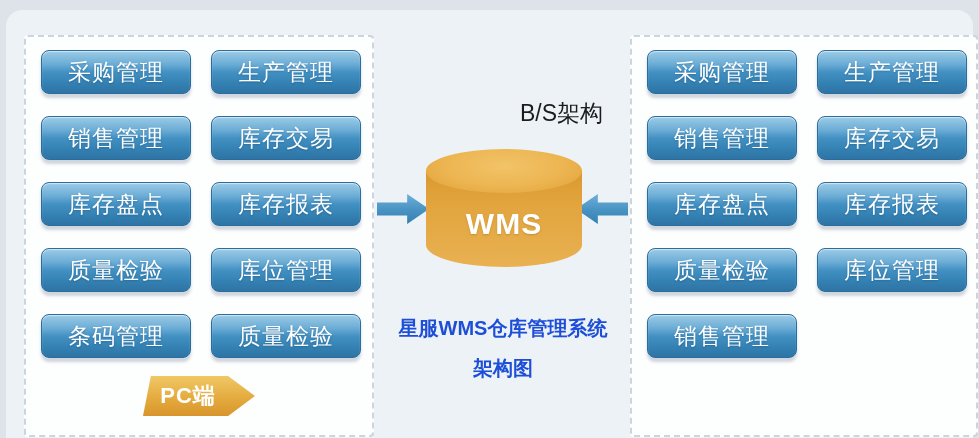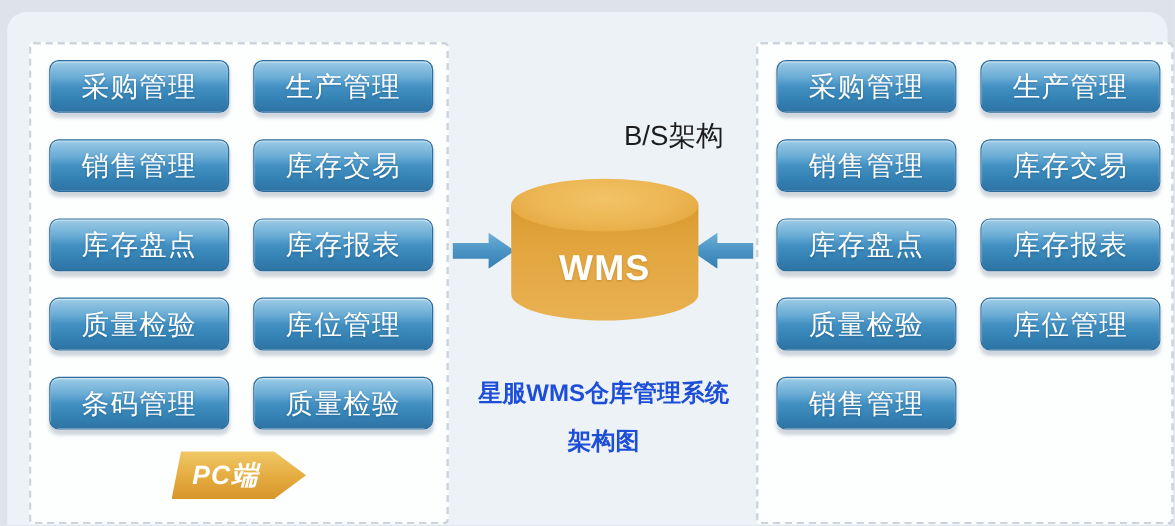--- a/index.html
+++ b/index.html
@@ -38,21 +38,20 @@
     text-shadow:0 1px 2px rgba(10,60,100,.35);
   }
   .pennant {
     position:absolute; bottom:19px; left:50%; margin-left:-56px;
     width:112px; height:40px;
     background:linear-gradient(180deg,#f0c866 0%,#e4ab3f 55%,#d8952b 100%);
     clip-path:polygon(7% 0, 76% 0, 100% 50%, 76% 100%, 0 100%);
     color:#fff; font-size:22px; font-weight:bold; letter-spacing:1px;
     display:flex; align-items:center; justify-content:center;
     padding-right:22px;
-    font-style:italic;
   }
   
   .bs-title {
     position:absolute; left:397px; top:88px; width:200px;
     text-align:right; font-size:23px; color:#1c1c1c;
   }
   .cylinder { position:absolute; left:420px; top:139px; width:156px; height:118px;padding-left:36px; }
   .cyl-body {
     position:absolute; left:0; top:22px; width:156px; height:96px;
     background:linear-gradient(180deg,#d9992f 0%,#e2a53e 35%,#e9b152 100%);

